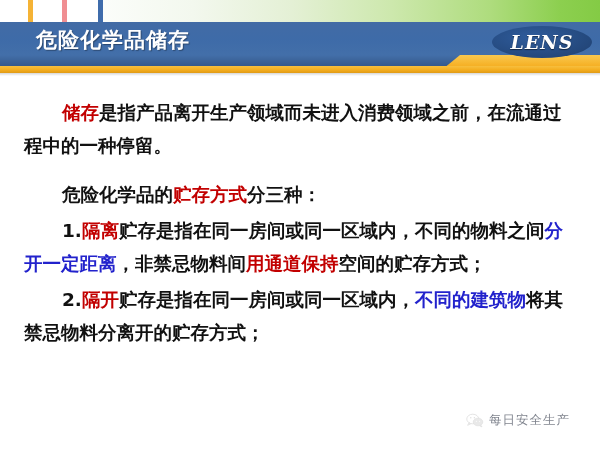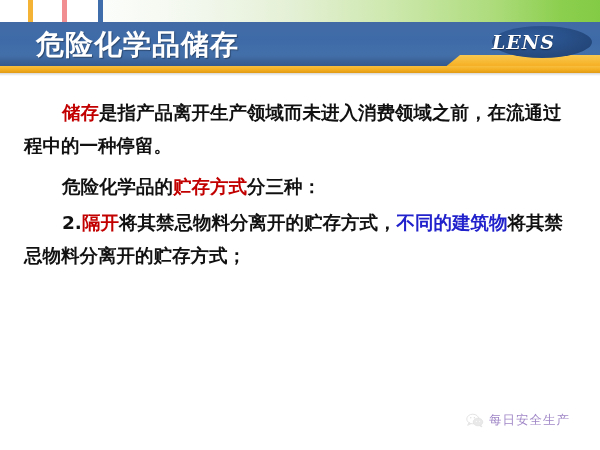--- a/index.html
+++ b/index.html
@@ -53,21 +53,21 @@
     left: 0;
     top: 22px;
     width: 600px;
     height: 44px;
     background: linear-gradient(to bottom, #426ba5 0%, #3e6ba8 40%, #436fa9 75%, #35598c 100%);
   }
   .title-text {
     position: absolute;
     left: 36px;
     top: 26px;
-    font-size: 28px;
+    font-size: 21px;
     font-weight: bold;
     color: #ffffff;
     letter-spacing: 1px;
     text-shadow: 1px 1px 1px rgba(0,0,0,0.35);
     z-index: 6;
     white-space: nowrap;
     text-align: center;
   }
   .lens-badge {
     position: absolute;
@@ -79,21 +79,21 @@
     background: radial-gradient(ellipse at 40% 35%, #2f5c9c 0%, #24487c 70%, #1d3d6d 100%);
     z-index: 6;
   }
   .lens-text {
     position: absolute;
     left: 0;
     top: 0;
     width: 100px;
     height: 32px;
     line-height: 32px;
-    text-align: left;
+    text-align: center;
     font-family: "DejaVu Serif", "Liberation Serif", serif;
     font-style: italic;
     font-weight: bold;
     font-size: 19px;
     letter-spacing: 1px;
     color: #ffffff;
     text-shadow: 0 1px 1px rgba(0,0,0,0.5);
   }
 
   
@@ -136,39 +136,39 @@
   }
   .para {
     font-size: 18.5px;
     font-weight: bold;
     line-height: 33px;
     color: #111111;
     padding: 0 20px 0 24px;
     letter-spacing: 0px;
   }
   .p-def    { margin-top: 12px; text-indent: 38px; }
-  .p-intro  { margin-top: 8px; text-indent: 38px; }
+  .p-intro  { margin-top: 16px; text-indent: 38px; }
   .p-item   { margin-top: 3px;  text-indent: 38px; }
   .red  { color: #c20000; }
   .blue { color: #2222cc; }
 
   
   .watermark {
     position: absolute;
     left: 466px;
     top: 412px;
     display: flex;
     align-items: center;
     gap: 5px;
     opacity: 0.55;
   }
   .wm-icon { width: 18px; height: 15px; display: block; }
   .wm-text {
     font-size: 12.5px;
-    color: #4c1d95;
+    color: #0f172a;
     letter-spacing: 1px;
     white-space: nowrap;
   }
 </style>
 </head>
 <body>
 
 <div id="slide">
 
   <div class="top-strip">
@@ -185,21 +185,22 @@
     <div class="lens-text">LENS</div>
   </div>
 
   <div class="orange-wedge"></div>
   <div class="orange-rule"></div>
   <div class="header-shadow"></div>
 
   <div class="content">
     <div class="para p-def"><span class="red">储存</span><span>是指产品离开生产领域而未进入消费领域之前，在流通过程中的一种停留。</span></div>
     <div class="para p-intro"><span>危险化学品的</span><span class="red">贮存方式</span><span>分三种：</span></div>
-    <div class="para p-item"><span>2.</span><span class="red">隔开</span><span>将其禁忌物料分离开的贮存方式，</span><span class="blue">不同的建筑物</span><span>将其禁忌物料分离开的贮存方式；</span></div>
+    <div class="para p-item"><span>1.</span><span class="red">隔离</span><span>贮存是指在同一房间或同一区域内，不同的物料之间</span><span class="blue">分开一定距离</span><span>，非禁忌物料间</span><span class="red">用通道保持</span><span>空间的贮存方式；</span></div>
+    <div class="para p-item"><span>2.</span><span class="red">隔开</span><span>贮存是指在同一房间或同一区域内，</span><span class="blue">不同的建筑物</span><span>将其禁忌物料分离开的贮存方式；</span></div>
   </div>
 
   <div class="watermark">
     <span>
       <svg class="wm-icon" viewBox="0 0 24 20" xmlns="http://www.w3.org/2000/svg">
         <ellipse cx="9" cy="8" rx="8" ry="6.4" fill="none" stroke="#c4c4c4" stroke-width="1.1"></ellipse>
         <path d="M4 13 L2.2 16.4 L6 14.6 Z" fill="none" stroke="#c4c4c4" stroke-width="1.1"></path>
         <circle cx="6.4" cy="6.4" r="0.95" fill="#c4c4c4"></circle>
         <circle cx="11.2" cy="6.4" r="0.95" fill="#c4c4c4"></circle>
         <ellipse cx="16" cy="12" rx="6.4" ry="5.1" fill="#d8d8d8" stroke="#c4c4c4" stroke-width="0.9"></ellipse>

